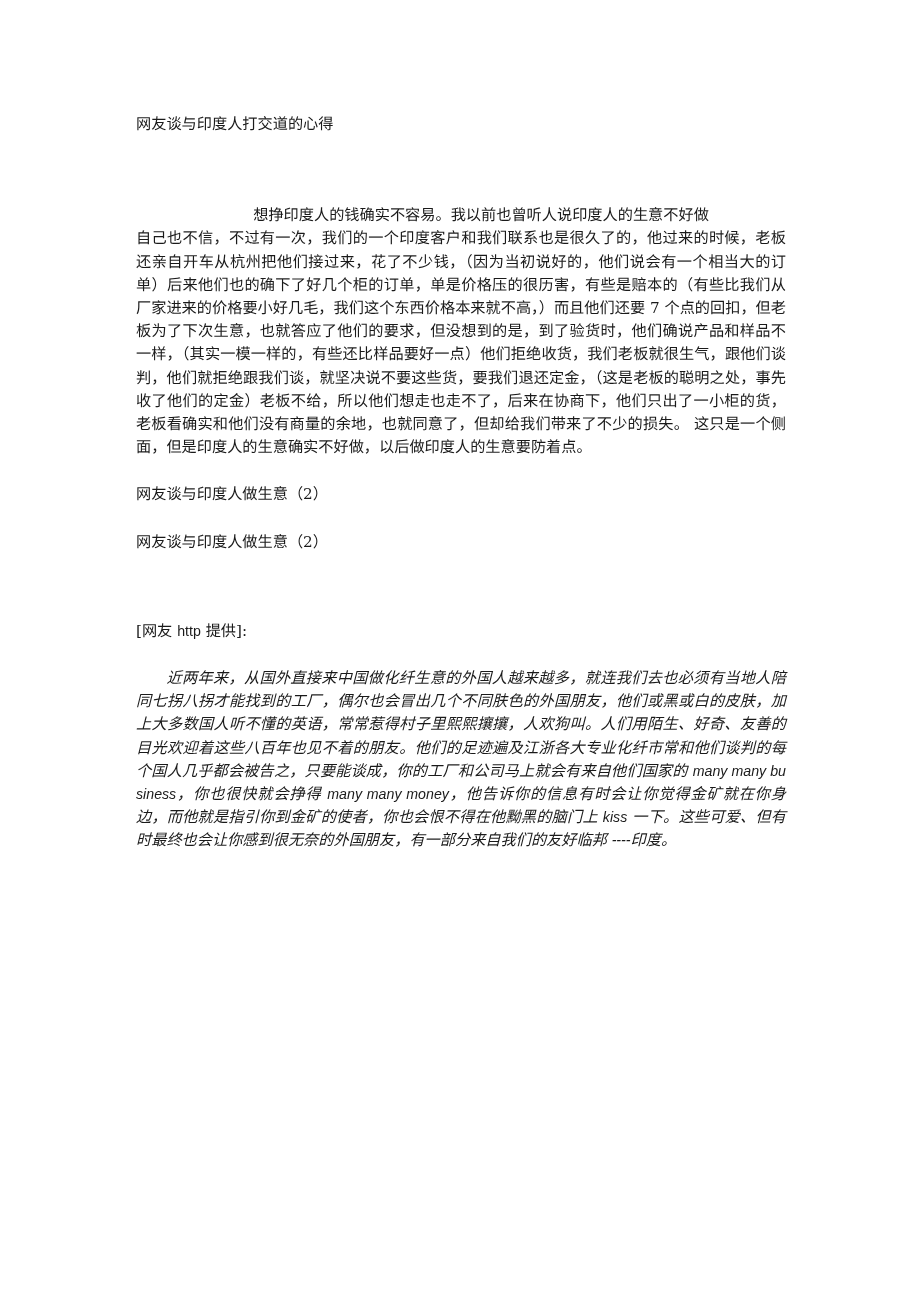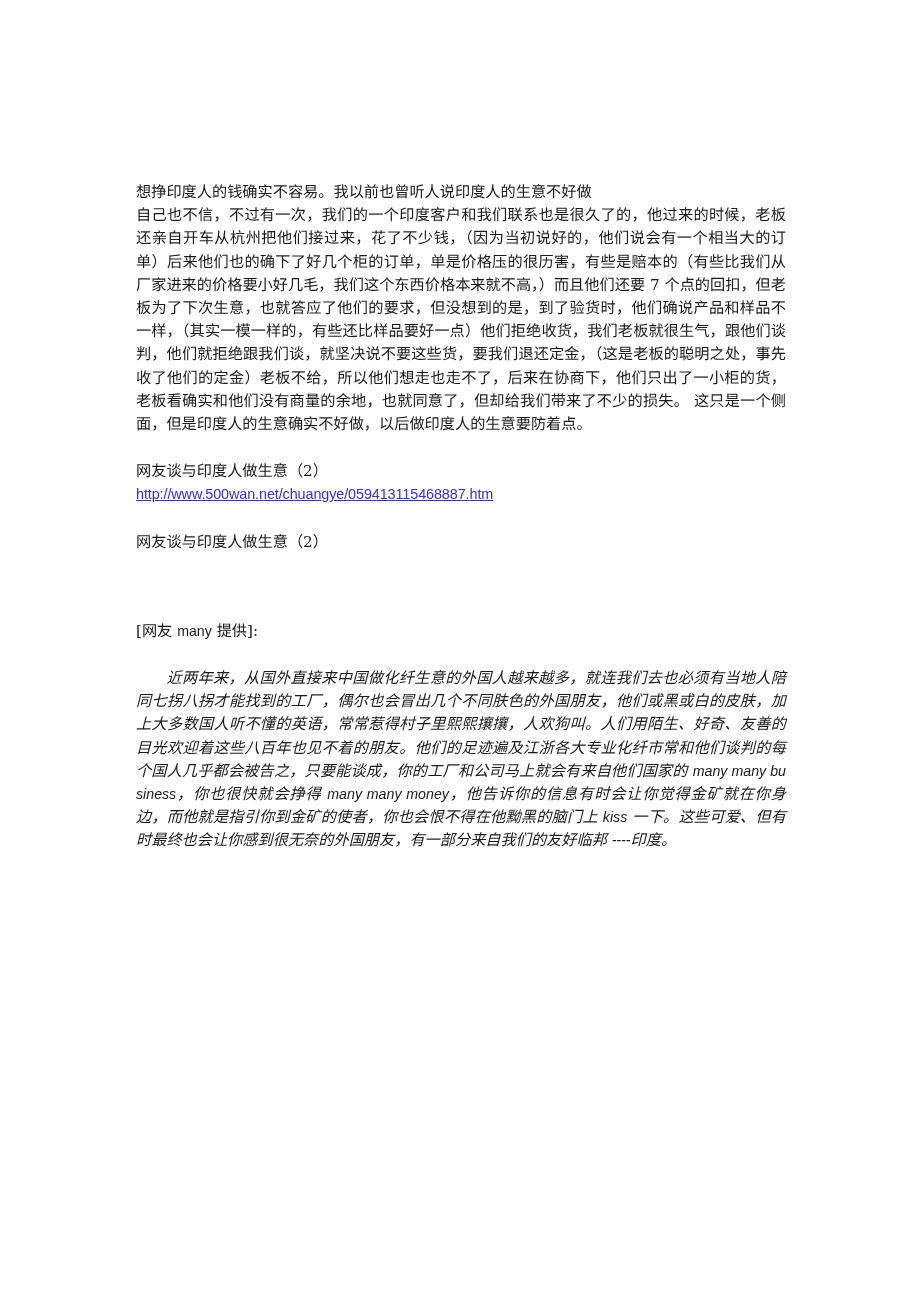--- a/index.html
+++ b/index.html
@@ -36,21 +36,22 @@
     margin: 0;
     font-size: 15.2px;
     line-height: 23.2px;
     text-align: justify;
     text-justify: inter-ideograph;
     letter-spacing: 0px;
     color: #1a1a1a;
     word-break: break-all;
   }
   .para.loose {
-    text-align: left;
+    text-align: center;
+    margin-left: 40px;
   }
   .para.indent {
     text-indent: 2em;
     font-style: italic;
   }
 
   .title-line {
     margin: 0;
     font-size: 15.2px;
     line-height: 23.2px;
@@ -83,45 +84,43 @@
   .gap-lg { height: 44px; }
   .gap-xl { height: 66px; }
   .gap-xxl { height: 88px; }
 </style>
 </head>
 <body>
 
 <div class="page">
   <div class="content">
 
+    <p class="title-line">网友谈与印度人打交道的心得</p>
 
     <div class="gap-lg"></div>
 
 
     <div class="gap-md"></div>
 
     <p class="para loose">想挣印度人的钱确实不容易。我以前也曾听人说印度人的生意不好做</p>
 
     <p class="para"><span>自己也不信，不过有一次，我们的一个印度客户和我们联系也是很久了的，他过来的时候，老板还亲自开车从杭州把他们接过来，花了不少钱，（因为当初说好的，他们说会有一个相当大的订单）后来他们也的确下了好几个柜的订单，单是价格压的很历害，有些是赔本的（有些比我们从厂家进来的价格要小好几毛，我们这个东西价格本来就不高，）而且他们还要 </span><span class="num">7</span><span> 个点的回扣，但老板为了下次生意，也就答应了他们的要求，但没想到的是，到了验货时，他们确说产品和样品不一样，（其实一模一样的，有些还比样品要好一点）他们拒绝收货，我们老板就很生气，跟他们谈判，他们就拒绝跟我们谈，就坚决说不要这些货，要我们退还定金，（这是老板的聪明之处，事先收了他们的定金）老板不给，所以他们想走也走不了，后来在协商下，他们只出了一小柜的货，老板看确实和他们没有商量的余地，也就同意了，但却给我们带来了不少的损失。 这只是一个侧面，但是印度人的生意确实不好做，以后做印度人的生意要防着点。</span></p>
 
     <div class="gap-md"></div>
 
     <p class="title-line">网友谈与印度人做生意（2）</p>
 
-    <p class="title-line">
-      <span class="url">http://www.500wan.net/chuangye/059413115468887.htm</span>
-    </p>
 
     <div class="gap-md"></div>
 
     <p class="title-line">网友谈与印度人做生意（2）</p>
 
     <div class="gap-xl"></div>
 
-    <p class="title-line"><span>[网友 </span><span class="latin">many</span><span> 提供]:</span></p>
+    <p class="title-line"><span>[网友 </span><span class="latin">http</span><span> 提供]:</span></p>
 
     <div class="gap-md"></div>
 
     <p class="para indent"><span>近两年来，从国外直接来中国做化纤生意的外国人越来越多，就连我们去也必须有当地人陪同七拐八拐才能找到的工厂，偶尔也会冒出几个不同肤色的外国朋友，他们或黑或白的皮肤，加上大多数国人听不懂的英语，常常惹得村子里熙熙攘攘，人欢狗叫。人们用陌生、好奇、友善的目光欢迎着这些八百年也见不着的朋友。他们的足迹遍及江浙各大专业化纤市常和他们谈判的每个国人几乎都会被告之，只要能谈成，你的工厂和公司马上就会有来自他们国家的 </span><span class="latin">many many business</span><span>，你也很快就会挣得 </span><span class="latin">many many money</span><span>，他告诉你的信息有时会让你觉得金矿就在你身边，而他就是指引你到金矿的使者，你也会恨不得在他黝黑的脑门上 </span><span class="latin">kiss</span><span> 一下。这些可爱、但有时最终也会让你感到很无奈的外国朋友，有一部分来自我们的友好临邦 </span><span class="latin">----</span><span>印度。</span></p>
 
     <div class="gap-xxl"></div>
 
 
   </div>
 </div>

